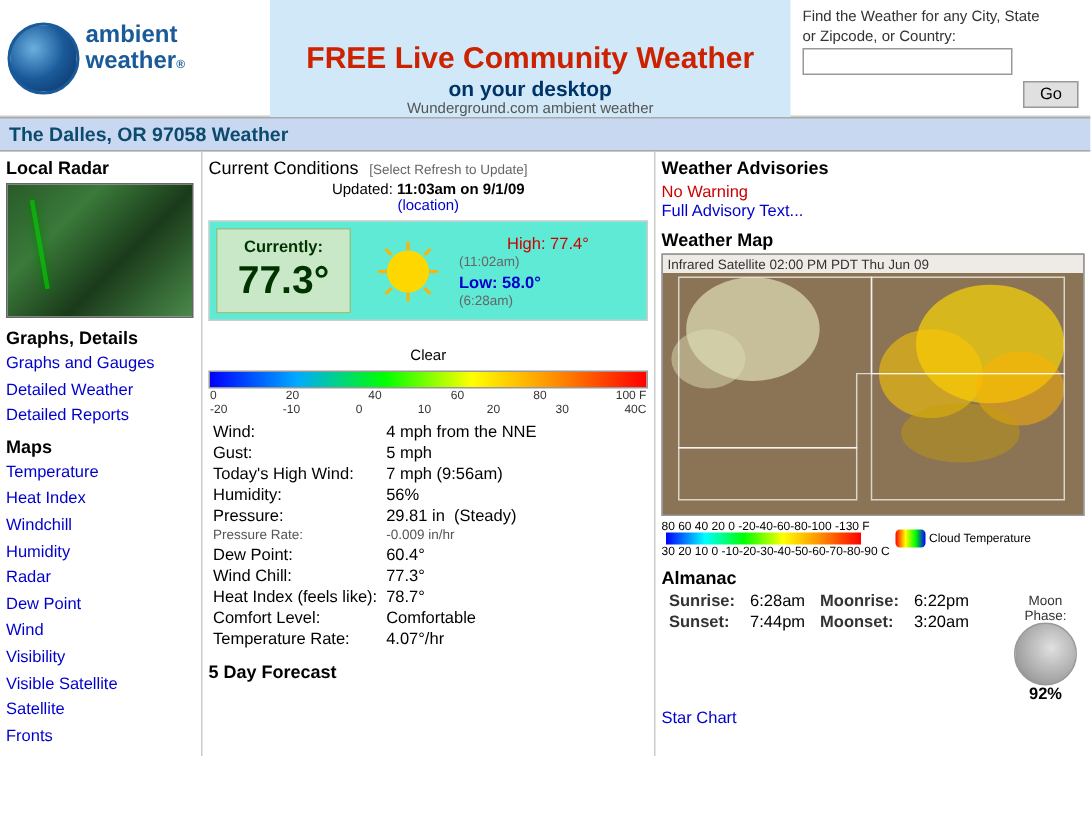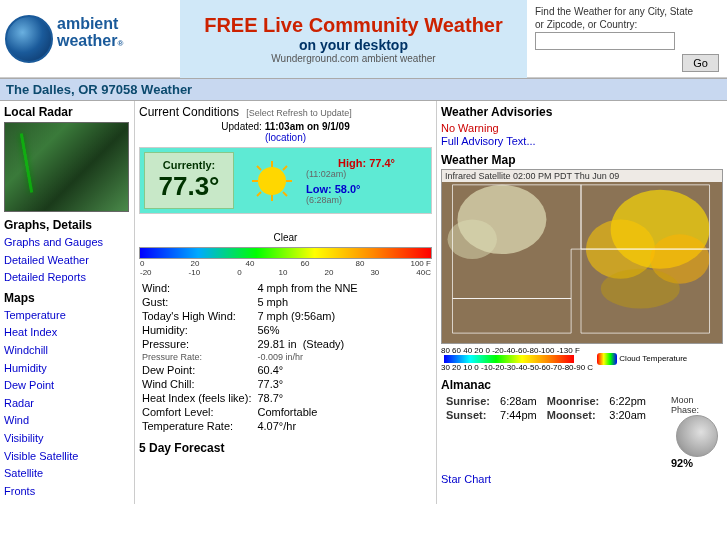--- a/index.html
+++ b/index.html
@@ -7,21 +7,21 @@
 
     
     #header { display: flex; align-items: center; background: #fff; border-bottom: 1px solid #ccc; height: 78px; }
     #logo-area { width: 180px; display: flex; align-items: flex-start; padding: 5px; flex-shrink: 0; }
     #logo-globe { width: 48px; height: 48px; border-radius: 50%; background: radial-gradient(circle at 35% 35%, #6ab0e0, #1a5a9a 50%, #0a3060); border: 2px solid #1a5a9a; flex-shrink: 0; }
     #logo-text { margin-left: 4px; }
     #logo-text .ambient { font-size: 16px; font-weight: bold; color: #1a5a9a; line-height: 1.1; }
     #logo-text .weather { font-size: 16px; font-weight: bold; color: #1a5a9a; line-height: 1.1; }
     #logo-text .reg { font-size: 8px; }
 
-    #banner-area { flex: 1; display: flex; align-items: center; justify-content: center; background: #d0e8f8; height: 78px; overflow: hidden; position: relative; }
+    #banner-area { flex: 1; display: flex; align-items: flex-end; justify-content: center; background: #d0e8f8; height: 78px; overflow: hidden; position: relative; }
     #banner-text { text-align: center; }
     #banner-text .free { font-size: 20px; font-weight: bold; color: #cc2200; }
     #banner-text .sub { font-size: 14px; color: #003366; font-weight: bold; }
     #banner-text .brand { font-size: 10px; color: #555; }
 
     #search-area { width: 200px; padding: 5px 8px; flex-shrink: 0; display: flex; flex-direction: column; justify-content: center; }
     #search-area .find-label { font-size: 10px; color: #333; margin-bottom: 2px; }
     #search-area input { width: 140px; height: 18px; border: 1px solid #999; font-size: 10px; padding: 1px 3px; }
     #search-area .go-btn { margin-top: 4px; align-self: flex-end; background: #e0e0e0; border: 1px solid #999; padding: 2px 10px; font-size: 11px; cursor: pointer; }
 
@@ -52,21 +52,21 @@
     
     #conditions-box { display: flex; align-items: center; margin: 4px 0; border: 1px solid #ccc; background: #5eead4; padding: 4px; }
     #currently-box { background: #c8e8c8; border: 1px solid #88c888; padding: 6px 8px; text-align: center; margin-right: 8px; min-width: 90px; }
     #currently-label { font-size: 11px; font-weight: bold; color: #003300; }
     #currently-temp { font-size: 26px; font-weight: bold; color: #003300; }
 
     #sun-icon { width: 44px; height: 44px; margin: 0 8px; flex-shrink: 0; }
     #sun-circle { fill: #FFD700; }
 
     #high-low { margin-left: 4px; }
-    #high-text { font-size: 11px; color: #cc0000; font-weight: bold; padding-left: 32px; }
+    #high-text { font-size: 11px; color: #cc0000; font-weight: normal; padding-left: 32px; }
     #high-time { font-size: 9px; color: #666; }
     #low-text { font-size: 11px; color: #0000cc; font-weight: bold; }
     #low-time { font-size: 9px; color: #666; }
     #clear-label { font-size: 10px; text-align: center; margin-top: 18px; }
 
     
     #therm-bar { margin: 4px 0; }
     #therm-gradient { height: 12px; flex: 1; background: linear-gradient(to right, #0000ff, #00aaff, #00ff00, #ffff00, #ff8800, #ff0000); border: 1px solid #999; }
     #scale-row1, #scale-row2 { display: flex; justify-content: space-between; font-size: 8px; color: #333; padding: 0 1px; }
 
@@ -94,21 +94,21 @@
     #scale-gradient { height: 8px; width: 130px; background: linear-gradient(to right, #0000ff, #00ffff, #00ff00, #ffff00, #ff8800, #ff0000); margin: 0 3px; }
     .rainbow-icon { width: 20px; height: 12px; display: inline-block; background: linear-gradient(to right, #f00, #ff0, #0f0, #00f); border-radius: 3px; vertical-align: middle; }
 
     
     #almanac-title { font-size: 12px; font-weight: bold; color: #000; margin: 6px 0 2px; }
     #almanac-box { display: flex; align-items: flex-start; }
     #almanac-data { flex: 1; }
     #almanac-table { border-collapse: collapse; font-size: 11px; }
     #almanac-table td { padding: 1px 5px; }
     #almanac-table .col-label { font-weight: bold; color: #333; }
-    #moon-container { width: 55px; margin-left: 20px; }
+    #moon-container { width: 55px; text-align: center; margin-left: 20px; }
     #moon-circle { width: 42px; height: 42px; border-radius: 50%; background: radial-gradient(circle at 60% 40%, #e0e0e0, #a0a0a0 70%, #707070); border: 1px solid #999; margin: 0 auto; }
     #moon-phase-label { font-size: 9px; color: #333; margin-top: 1px; }
     #moon-phase-pct { font-size: 11px; font-weight: bold; }
 
     #star-chart-link { color: #00c; font-size: 11px; display: block; margin-top: 4px; cursor: pointer; text-decoration: none; }
   </style>
 </head>
 <body>
 
 <div id="header">
@@ -149,22 +149,22 @@
     <div id="graphs-title">Graphs, Details</div>
     <a class="sidebar-link">Graphs and Gauges</a>
     <a class="sidebar-link">Detailed Weather</a>
     <a class="sidebar-link">Detailed Reports</a>
 
     <div id="maps-title">Maps</div>
     <a class="sidebar-link">Temperature</a>
     <a class="sidebar-link">Heat Index</a>
     <a class="sidebar-link">Windchill</a>
     <a class="sidebar-link">Humidity</a>
+    <a class="sidebar-link">Radar</a>
     <a class="sidebar-link">Dew Point</a>
-    <a class="sidebar-link">Radar</a>
     <a class="sidebar-link">Wind</a>
     <a class="sidebar-link">Visibility</a>
     <a class="sidebar-link">Visible Satellite</a>
     <a class="sidebar-link">Satellite</a>
     <a class="sidebar-link">Fronts</a>
   </div>
 
   <div id="center">
     <div>
       <span id="conditions-title">Current Conditions</span>

